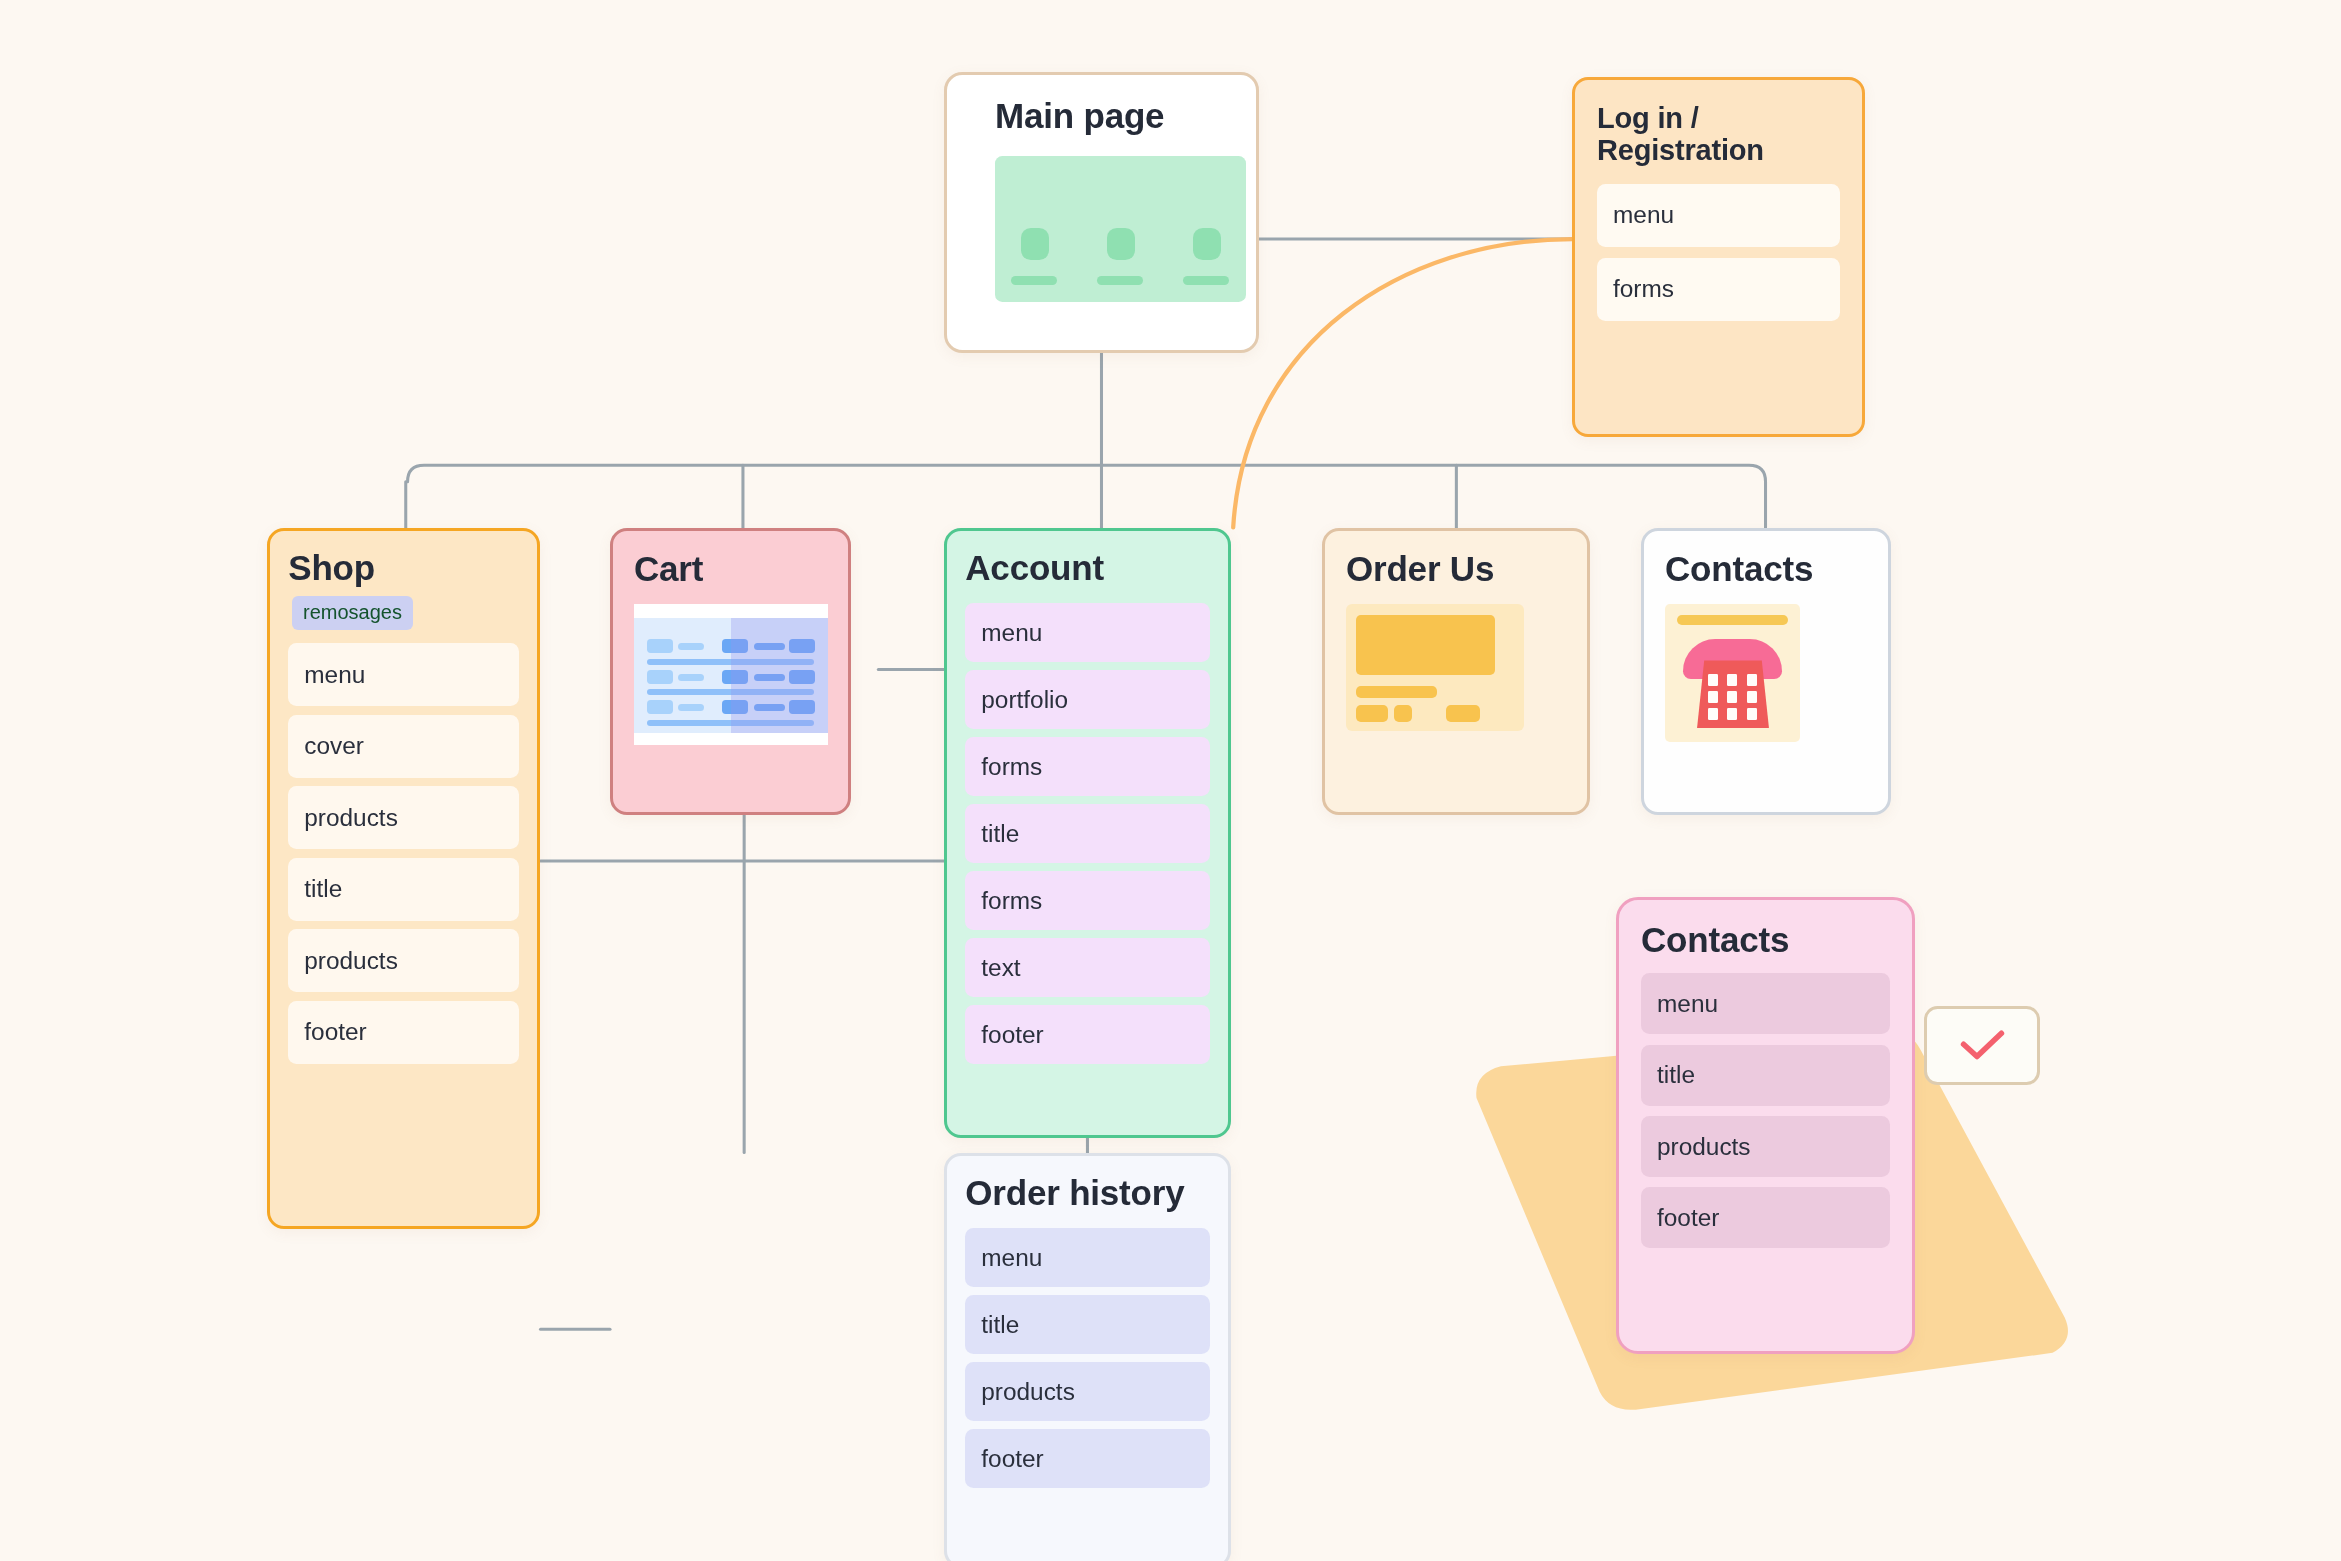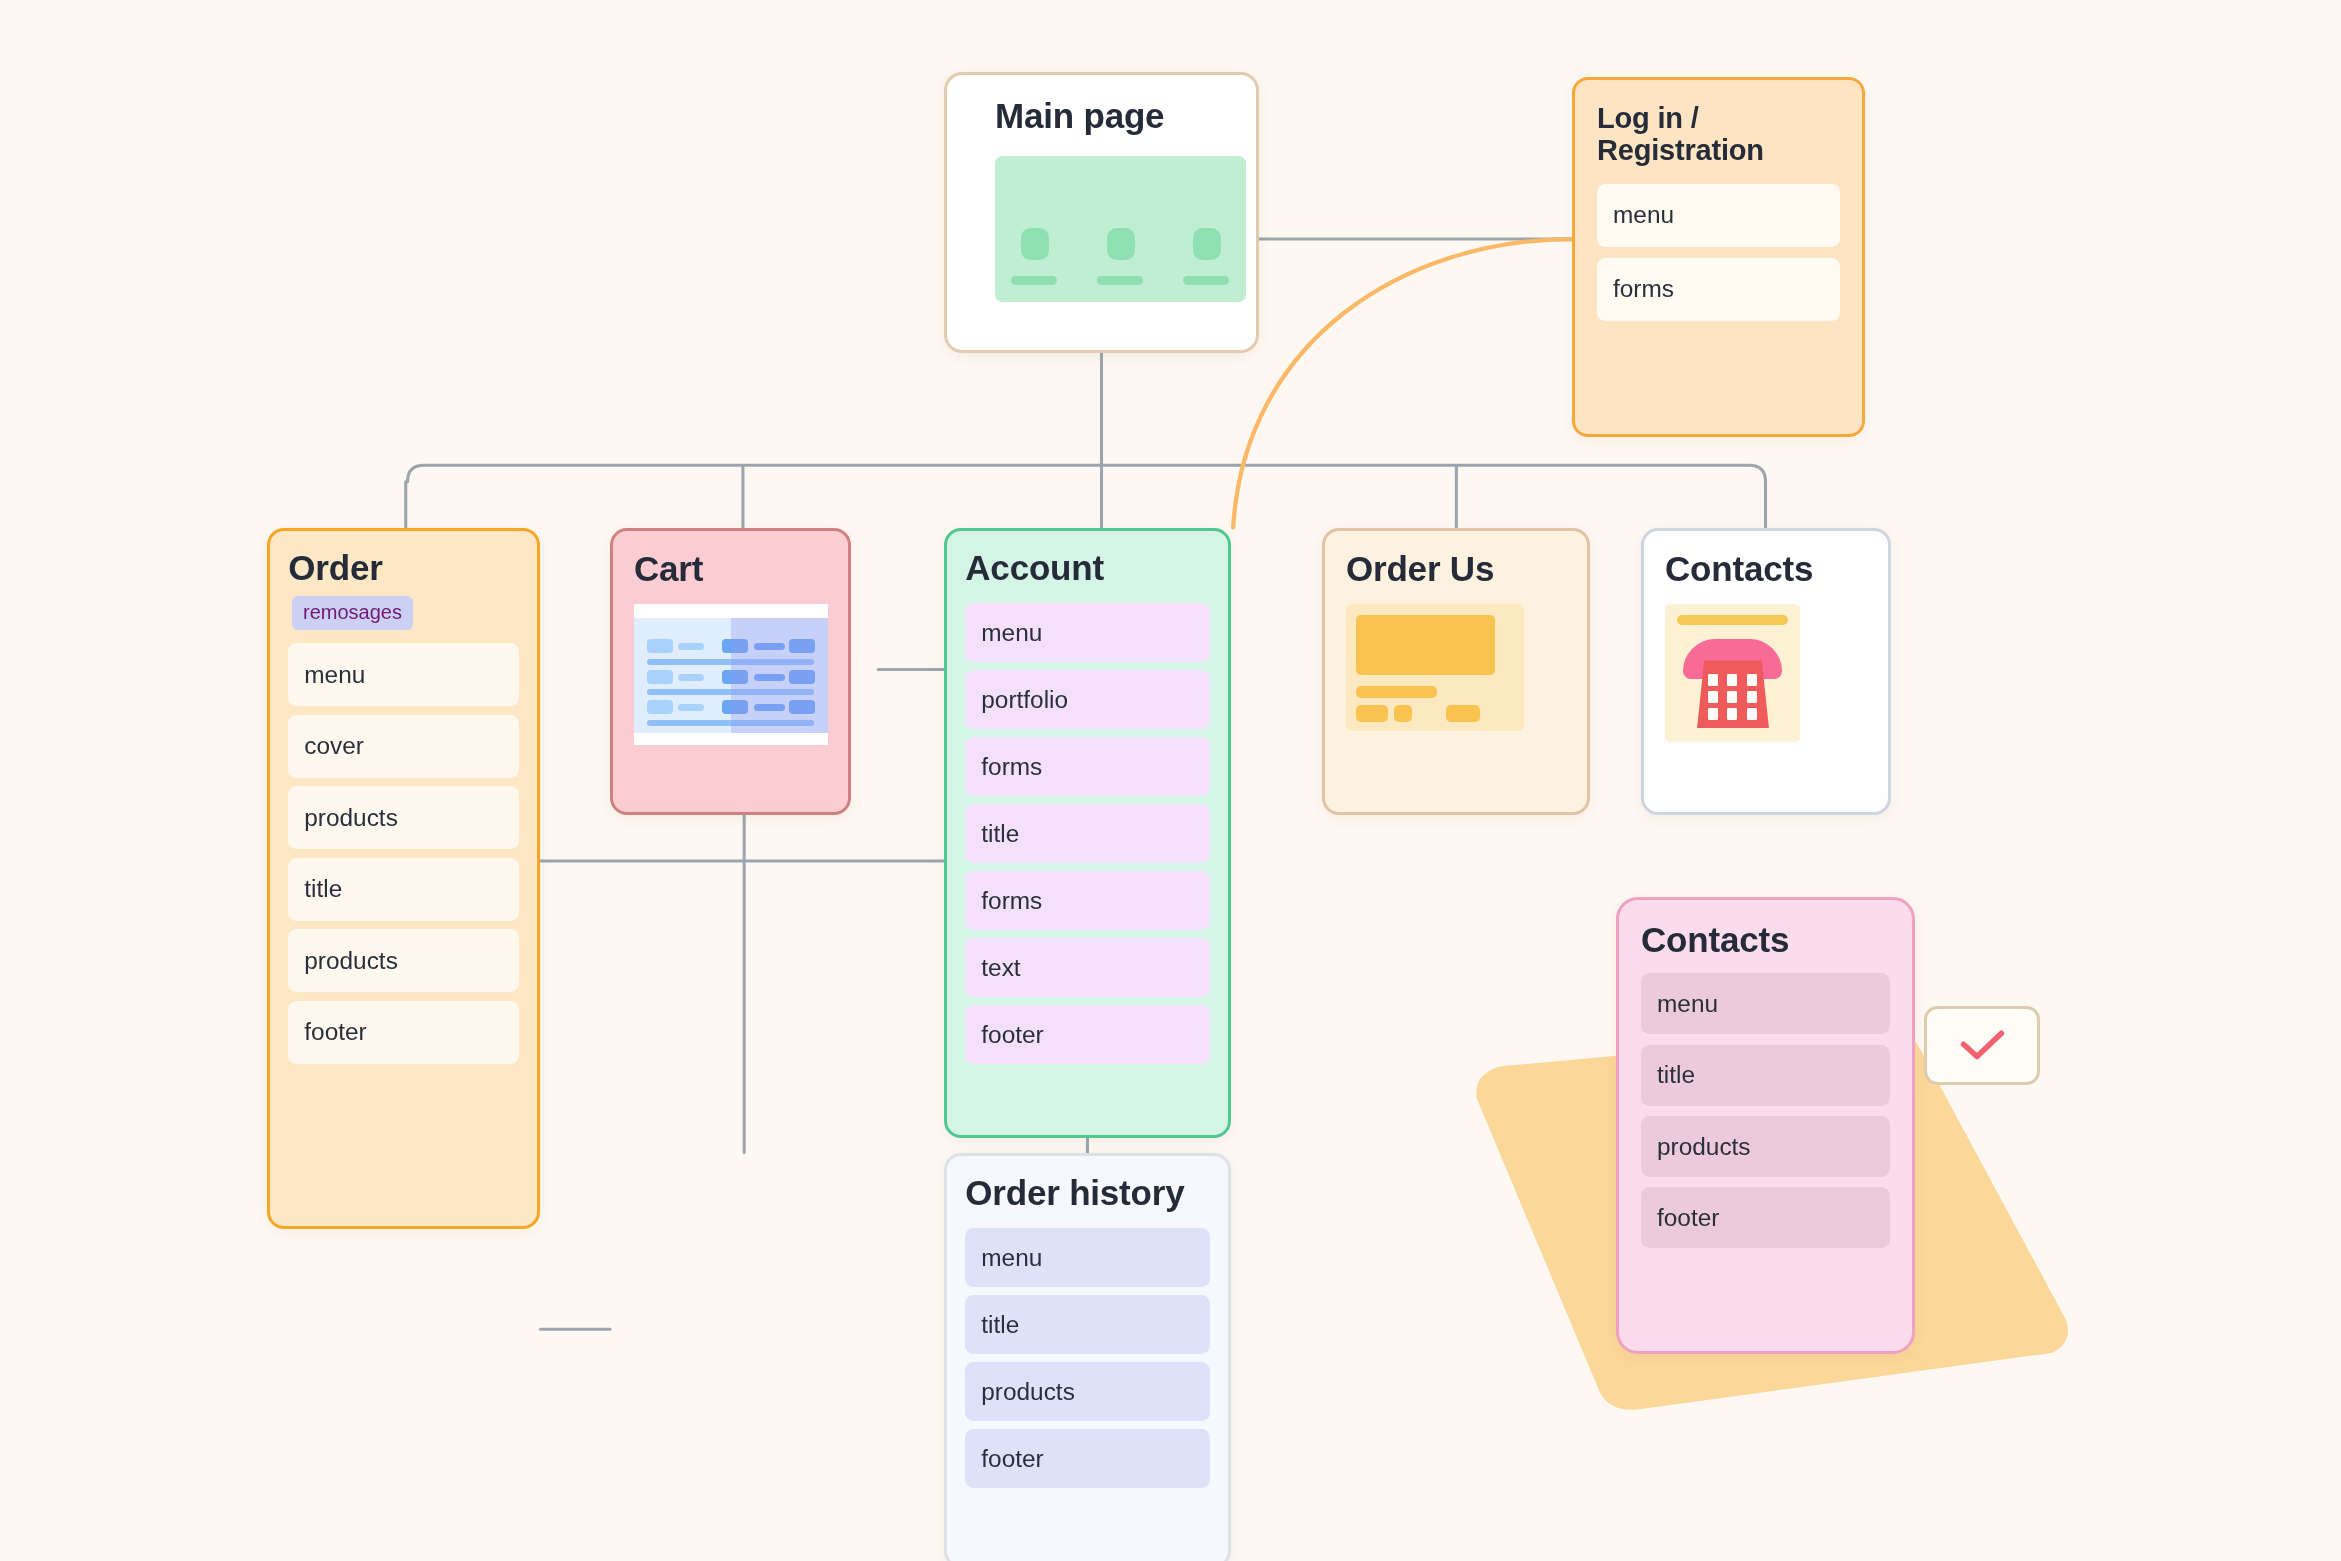--- a/index.html
+++ b/index.html
@@ -130,21 +130,21 @@
     background: #fde7c5;
     border-radius: 17px;
     padding: 17px 18.3px;
   }
   #shop .card-title { margin-bottom: 8.5px; }
   .badge {
     display: inline-flex;
     align-items: center;
     align-self: flex-start;
     background: #ccd0f2;
-    color: #701a75;
+    color: #14532d;
     font-size: 20px;
     border-radius: 6.1px;
     padding: 5.5px 11px;
     margin: 0 0 13.4px 3.7px;
   }
   #shop .row {
     background: #fff8ee;
     height: 63px;
     margin-bottom: 8.5px;
   }
@@ -422,21 +422,21 @@
 
   <div class="card" id="login">
     <div class="card-title">Log in / Registration</div>
     <div class="rows">
       <div class="row">menu</div>
       <div class="row">forms</div>
     </div>
   </div>
 
   <div class="card" id="shop">
-    <div class="card-title">Order</div>
+    <div class="card-title">Shop</div>
     <div class="badge">remosages</div>
     <div class="rows">
       <div class="row">menu</div>
       <div class="row">cover</div>
       <div class="row">products</div>
       <div class="row">title</div>
       <div class="row">products</div>
       <div class="row">footer</div>
     </div>
   </div>

